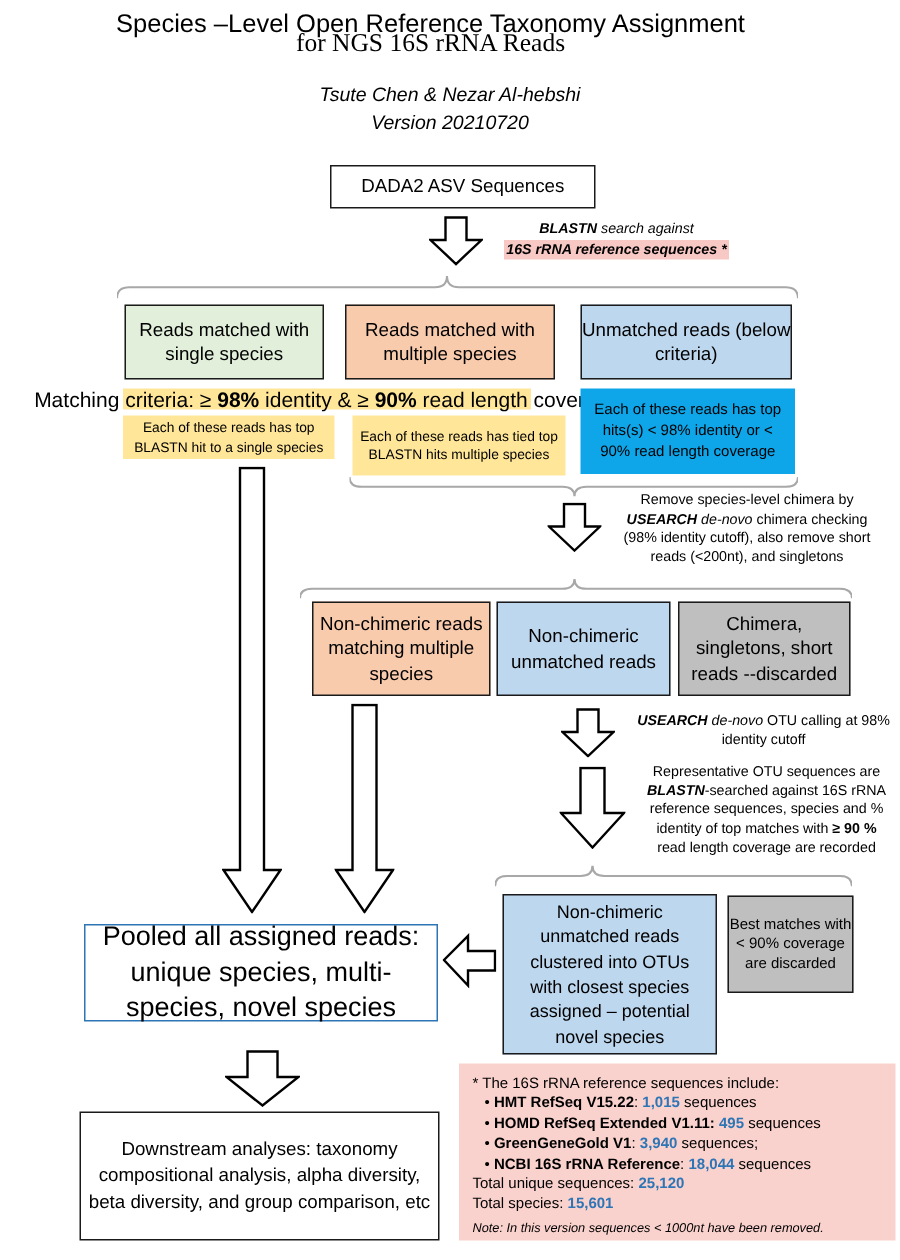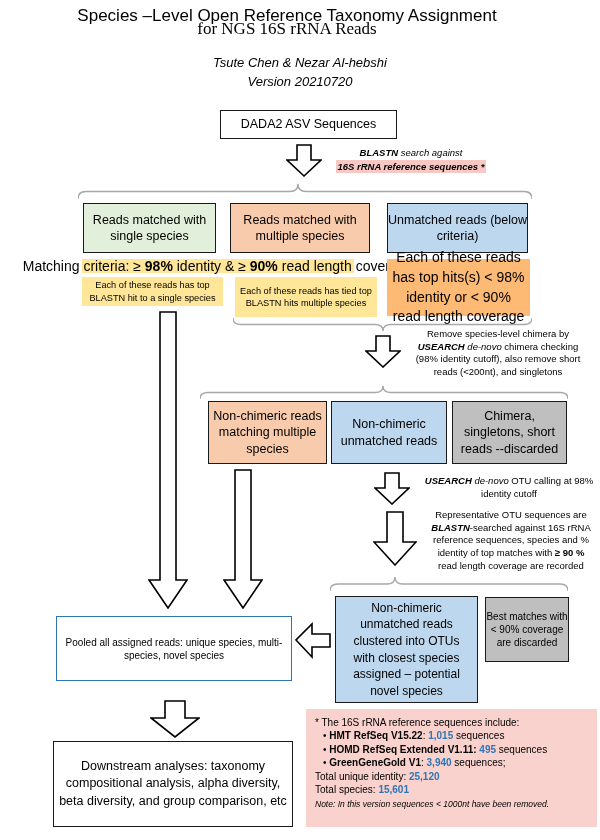--- a/index.html
+++ b/index.html
@@ -59,21 +59,21 @@
     <span><span>Matching criteria: ≥ </span><span style="font-weight: bold;">98%</span><span> identity &amp; ≥ </span><span style="font-weight: bold;">90%</span><span> read length coverage</span></span>
   </div>
 
   <div class="box noborder smalltext" style="left:82px;top:277px;width:141px;height:29px;background:#FFE699;font-size:9.2px;">
     <span>Each of these reads has top BLASTN hit to a single species</span>
   </div>
   <div class="box noborder smalltext" style="left:235px;top:277px;width:142px;height:40px;background:#FFE699;font-size:9.2px;">
     <span>Each of these reads has tied top BLASTN hits multiple species</span>
   </div>
 
-  <div class="box noborder" style="left:387px;top:259px;width:143px;height:57px;background:#fdba74;font-size:14px;line-height:1.4;padding:0 4px;">
+  <div class="box noborder" style="left:387px;top:259px;width:143px;height:57px;background:#0ea5e9;font-size:10px;line-height:1.4;padding:0 4px;">
     <span>Each of these reads has top hits(s) &lt; 98% identity or &lt; 90% read length coverage</span>
   </div>
 
   <svg class="abs" style="left:148px;top:311px;" width="40" height="298" viewBox="0 0 40 298">
     <polygon class="blockarrow" points="12,1 28,1 28,269 39,269 20,297 1,269 12,269"></polygon>
   </svg>
 
   <svg class="abs" style="left:233px;top:318px;" width="299" height="13" viewBox="0 0 299 13">
     <path class="brace" d="M0,0 Q0,6.5 8,6.5 L142,6.5 Q150,6.5 150,13 Q150,6.5 158,6.5 L291,6.5 Q299,6.5 299,0"></path>
   </svg>
@@ -119,35 +119,36 @@
     <span>Non-chimeric unmatched reads clustered into OTUs with closest species assigned – potential novel species</span>
   </div>
   <div class="box" style="left:485px;top:597px;width:84px;height:65px;font-size:10px;line-height:1.3;background:#BFBFBF;">
     <span>Best matches with &lt; 90% coverage are discarded</span>
   </div>
 
   <svg class="abs" style="left:295px;top:622px;" width="36" height="37" viewBox="0 0 36 37">
     <polygon class="blockarrow" points="35,12 17,12 17,2 1,18 17,35 17,25 35,25"></polygon>
   </svg>
 
-  <div class="box" style="left:56px;top:616px;width:236px;height:65px;font-size:10px;border:1.6px solid #2E75B6;background:#fff;">
+  <div class="box" style="left:56px;top:616px;width:236px;height:65px;font-size:18px;border:1.6px solid #2E75B6;background:#fff;">
     <span>Pooled all assigned reads: unique species, multi-species, novel species</span>
   </div>
 
   <svg class="abs" style="left:150px;top:700px;" width="50" height="38" viewBox="0 0 50 38">
     <polygon class="blockarrow" points="15,1 35,1 35,18 49,18 25,37 1,18 15,18"></polygon>
   </svg>
 
   <div class="box" style="left:53px;top:741px;width:240px;height:86px;font-size:12.5px;line-height:1.4;background:#fff;">
     <span>Downstream analyses: taxonomy compositional analysis, alpha diversity, beta diversity, and group comparison, etc</span>
   </div>
 
   <div class="abs" style="left:306px;top:709px;width:291px;height:118px;background:#FAD2CD;box-sizing:border-box;padding:7px 8px 5px 9px;font-size:10px;line-height:13.4px;">
     <div class="pink-line"><span>* The 16S rRNA reference sequences include:</span></div>
     <div class="pink-line pink-indent"><span>• </span><span style="font-weight: bold;">HMT RefSeq V15.22</span><span>: </span><span style="font-weight: bold; color: rgb(46, 117, 182);">1,015</span><span> sequences</span></div>
     <div class="pink-line pink-indent"><span>• </span><span style="font-weight: bold;">HOMD RefSeq Extended V1.11:</span><span> </span><span style="font-weight: bold; color: rgb(46, 117, 182);">495</span><span> sequences</span></div>
     <div class="pink-line pink-indent"><span>• </span><span style="font-weight: bold;">GreenGeneGold V1</span><span>: </span><span style="font-weight: bold; color: rgb(46, 117, 182);">3,940</span><span> sequences;</span></div>
-    <div class="pink-line"><span>Total unique identity: </span><span style="font-weight: bold; color: rgb(46, 117, 182);">25,120</span></div>
+    <div class="pink-line pink-indent"><span>• </span><span style="font-weight: bold;">NCBI 16S rRNA Reference</span><span>: </span><span style="font-weight: bold; color: rgb(46, 117, 182);">18,044</span><span> sequences</span></div>
+    <div class="pink-line"><span>Total unique sequences: </span><span style="font-weight: bold; color: rgb(46, 117, 182);">25,120</span></div>
     <div class="pink-line"><span>Total species: </span><span style="font-weight: bold; color: rgb(46, 117, 182);">15,601</span></div>
     <div class="pink-line pink-note"><span style="font-style: italic;">Note: In this version sequences &lt; 1000nt have been removed.</span></div>
   </div>
 
 </div>
 
 </body></html>

